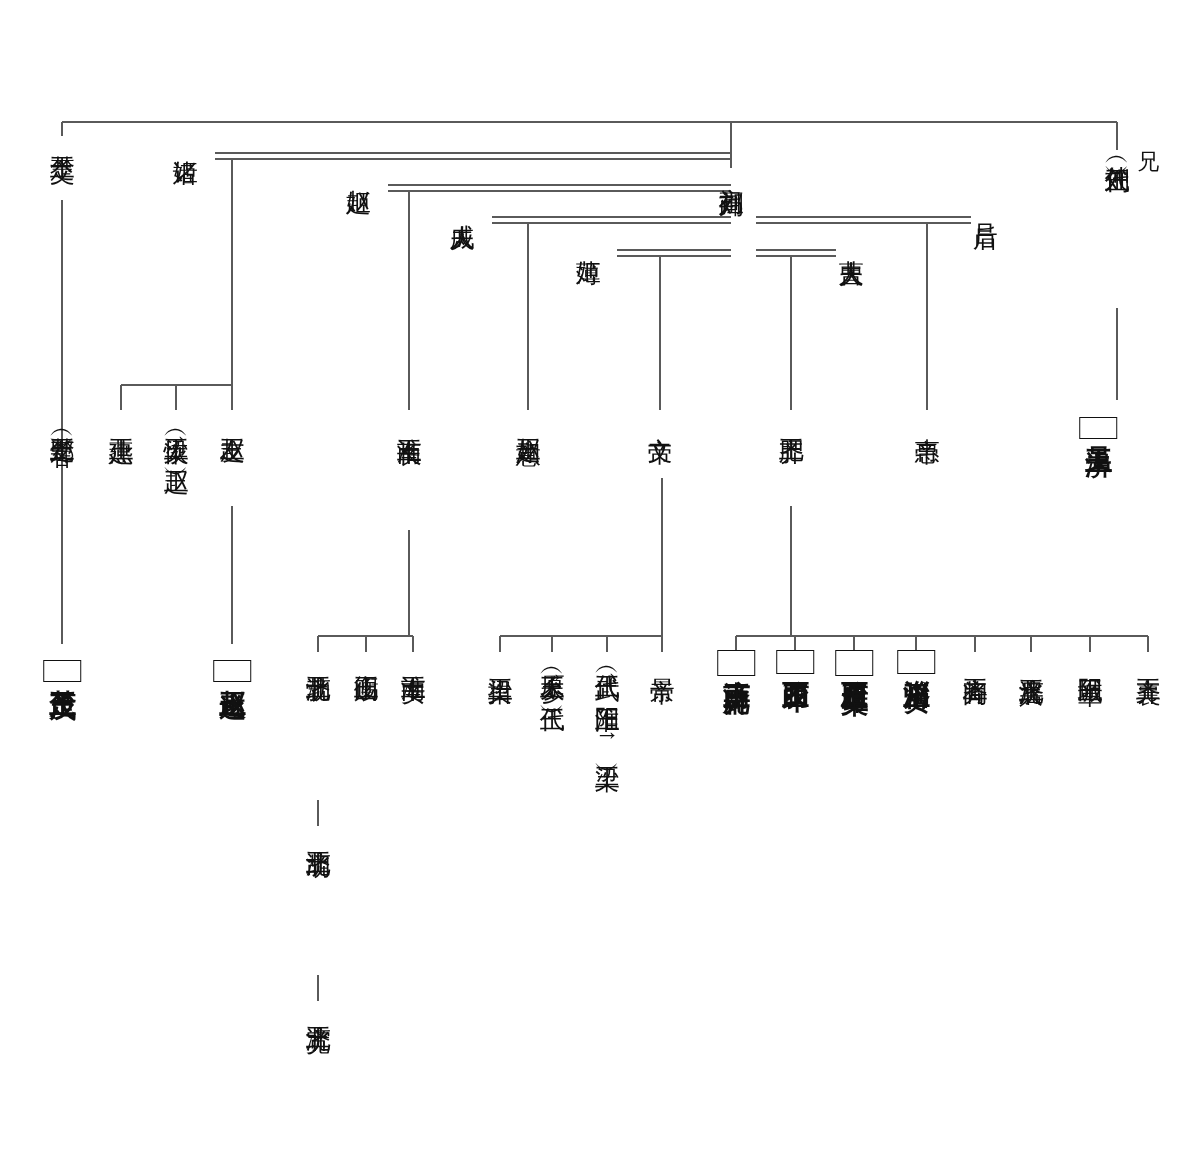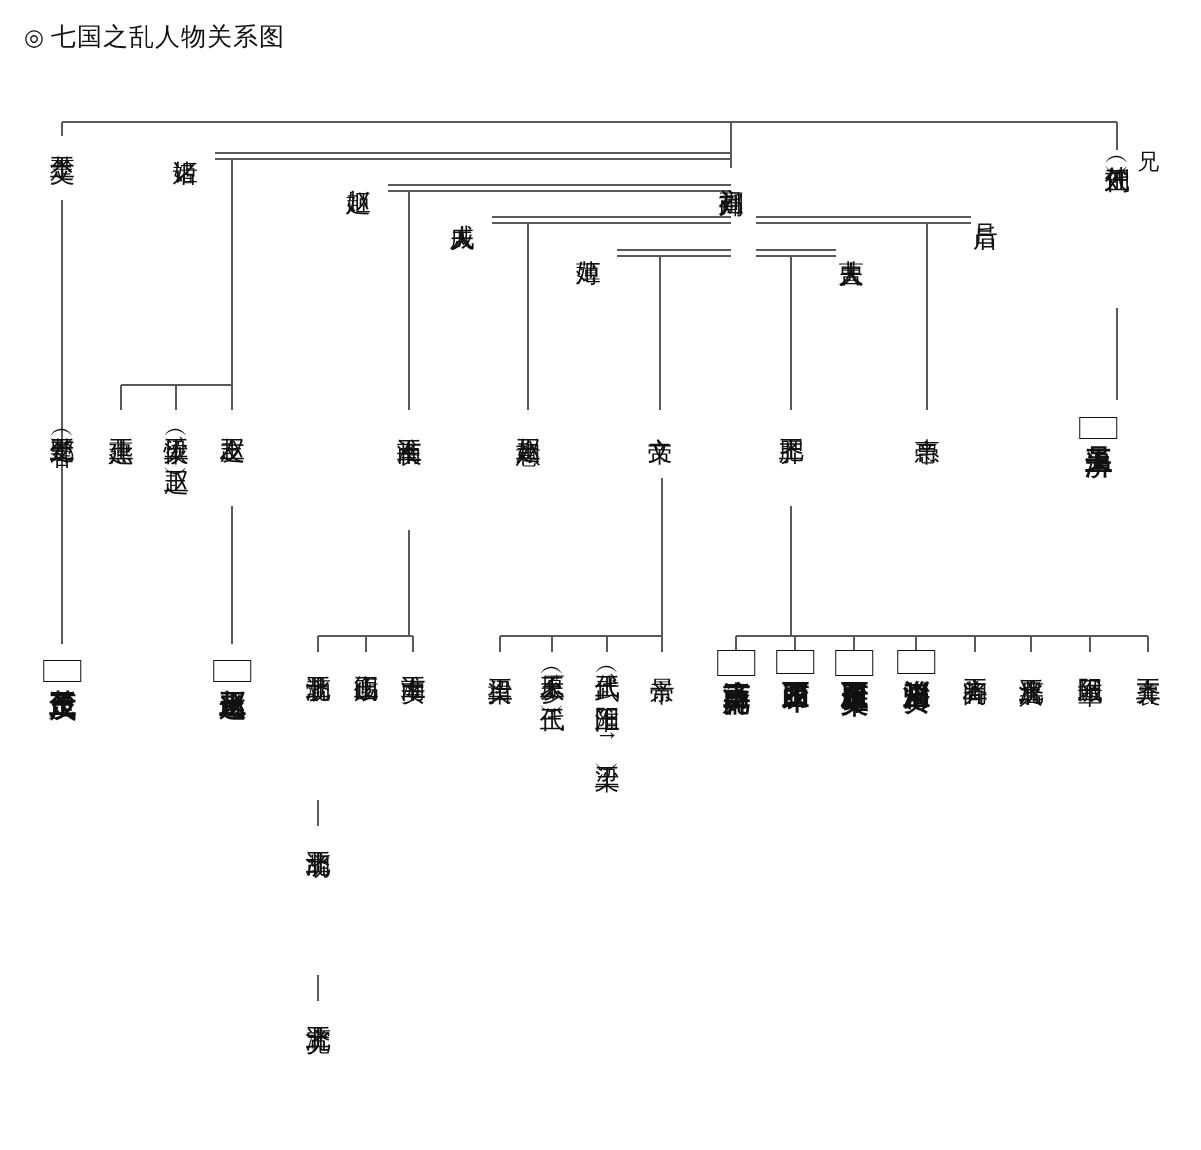--- a/index.html
+++ b/index.html
@@ -22,23 +22,20 @@
 
   .boxed{font-weight:bold;border:1.6px solid #111;background:#fff;
          padding:7px 4px 7px 4px;font-size:27px;letter-spacing:2px;
          font-family:"Liberation Sans","DejaVu Sans",sans-serif;}
 </style>
 </head>
 <body>
 
 <div id="stage">
 
-  <div class="title">
-    <span class="circ">◎</span><span>七国之乱人物关系图</span>
-  </div>
 
   <svg id="wires" viewBox="0 0 1201 1150" xmlns="http://www.w3.org/2000/svg">
       <line x1="62" y1="122" x2="1117" y2="122" stroke="#5a5a5a" stroke-width="1.8" shape-rendering="crispEdges"></line>
       <line x1="62" y1="122" x2="62" y2="136" stroke="#5a5a5a" stroke-width="1.8" shape-rendering="crispEdges"></line>
       <line x1="731" y1="122" x2="731" y2="168" stroke="#5a5a5a" stroke-width="1.8" shape-rendering="crispEdges"></line>
       <line x1="1117" y1="122" x2="1117" y2="150" stroke="#5a5a5a" stroke-width="1.8" shape-rendering="crispEdges"></line>
       <line x1="215" y1="153" x2="731" y2="153" stroke="#5a5a5a" stroke-width="1.5" shape-rendering="crispEdges"></line>
       <line x1="215" y1="159" x2="731" y2="159" stroke="#5a5a5a" stroke-width="1.5" shape-rendering="crispEdges"></line>
       <line x1="232" y1="159" x2="232" y2="386" stroke="#5a5a5a" stroke-width="1.5" shape-rendering="crispEdges"></line>
       <line x1="388" y1="185" x2="731" y2="185" stroke="#5a5a5a" stroke-width="1.5" shape-rendering="crispEdges"></line>

